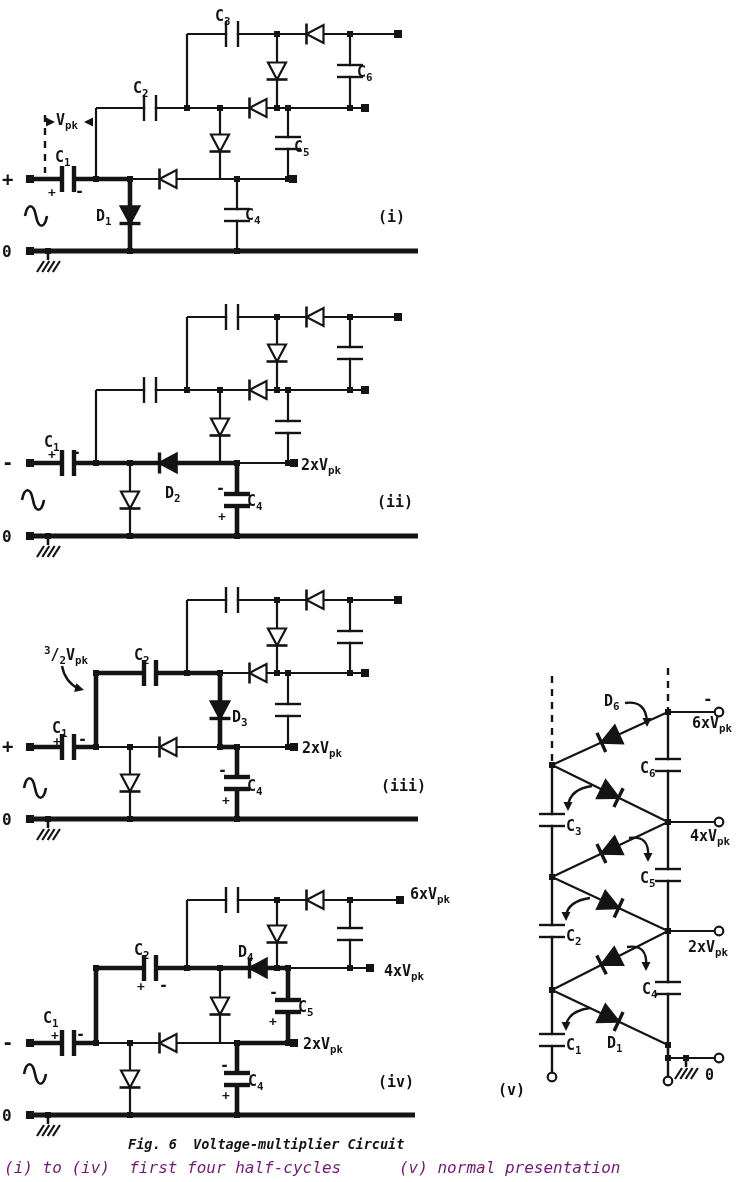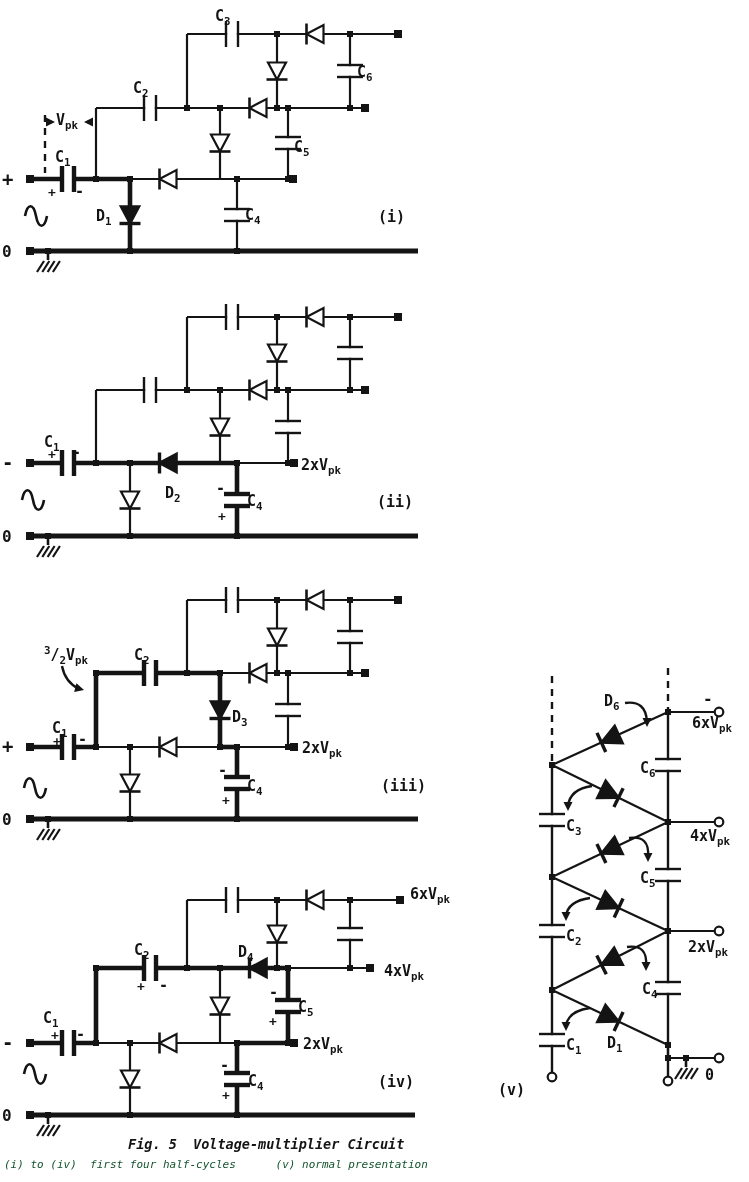--- a/index.html
+++ b/index.html
@@ -1,22 +1,22 @@
 <!DOCTYPE html>
 <html><head>
 <meta charset="utf-8">
 <style>
   html,body{margin:0;padding:0;background:#e8e8e4;}
   .page{position:relative;width:749px;height:1182px;background:#ffffff;overflow:hidden;
         font-family:"DejaVu Sans Mono", monospace;}
   svg{position:absolute;left:0;top:0;}
   .caption-title{position:absolute;left:128px;top:1136px;font-size:13.5px;font-weight:bold;
         font-style:italic;color:#141414;white-space:pre;letter-spacing:0px;}
-  .caption-sub{position:absolute;left:4px;top:1158px;font-size:11px;font-style:italic;
-        color:#14532d;white-space:pre;}
+  .caption-sub{position:absolute;left:4px;top:1158px;font-size:16px;font-style:italic;
+        color:#701a75;white-space:pre;}
 </style>
 </head>
 <body>
 
 <div class="page">
   <svg id="fig" width="749" height="1182" viewBox="0 0 749 1182">
       <g>
         <line x1="130" y1="179" x2="293" y2="179" stroke="#141414" stroke-width="2.2"></line>
         <line x1="96" y1="179" x2="96" y2="108" stroke="#141414" stroke-width="2.2"></line>
         <line x1="96" y1="108" x2="365" y2="108" stroke="#141414" stroke-width="2.2"></line>
@@ -585,15 +585,15 @@
         <text x="566" y="831" fill="#141414" font-size="15" font-weight="700" font-family="&quot;DejaVu Sans Mono&quot;, monospace"><tspan dy="0" font-size="15">C</tspan><tspan dy="4" font-size="10.799999999999999">3</tspan></text>
         <text x="566" y="941" fill="#141414" font-size="15" font-weight="700" font-family="&quot;DejaVu Sans Mono&quot;, monospace"><tspan dy="0" font-size="15">C</tspan><tspan dy="4" font-size="10.799999999999999">2</tspan></text>
         <text x="566" y="1050" fill="#141414" font-size="15" font-weight="700" font-family="&quot;DejaVu Sans Mono&quot;, monospace"><tspan dy="0" font-size="15">C</tspan><tspan dy="4" font-size="10.799999999999999">1</tspan></text>
         <text x="640" y="773" fill="#141414" font-size="15" font-weight="700" font-family="&quot;DejaVu Sans Mono&quot;, monospace"><tspan dy="0" font-size="15">C</tspan><tspan dy="4" font-size="10.799999999999999">6</tspan></text>
         <text x="640" y="883" fill="#141414" font-size="15" font-weight="700" font-family="&quot;DejaVu Sans Mono&quot;, monospace"><tspan dy="0" font-size="15">C</tspan><tspan dy="4" font-size="10.799999999999999">5</tspan></text>
         <text x="642" y="994" fill="#141414" font-size="15" font-weight="700" font-family="&quot;DejaVu Sans Mono&quot;, monospace"><tspan dy="0" font-size="15">C</tspan><tspan dy="4" font-size="10.799999999999999">4</tspan></text>
         <text x="705" y="1080" fill="#141414" font-size="15" font-weight="700" font-family="&quot;DejaVu Sans Mono&quot;, monospace"><tspan dy="0" font-size="15">0</tspan></text>
         <text x="498" y="1095" fill="#141414" font-size="15" font-weight="700" font-family="&quot;DejaVu Sans Mono&quot;, monospace"><tspan dy="0" font-size="15">(v)</tspan></text>
       </g>
     </svg>
-  <div class="caption-title">Fig. 5  Voltage-multiplier Circuit</div>
+  <div class="caption-title">Fig. 6  Voltage-multiplier Circuit</div>
   <div class="caption-sub">(i) to (iv)  first four half-cycles      (v) normal presentation</div>
 </div>
 
 </body></html>

